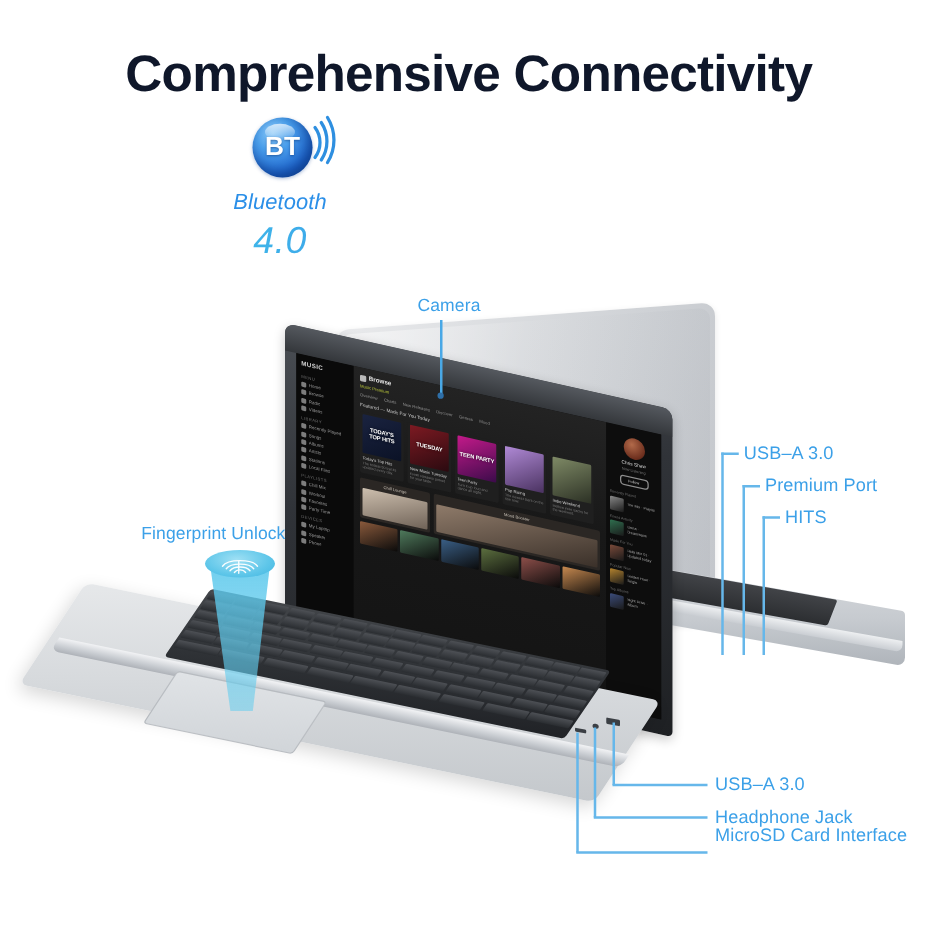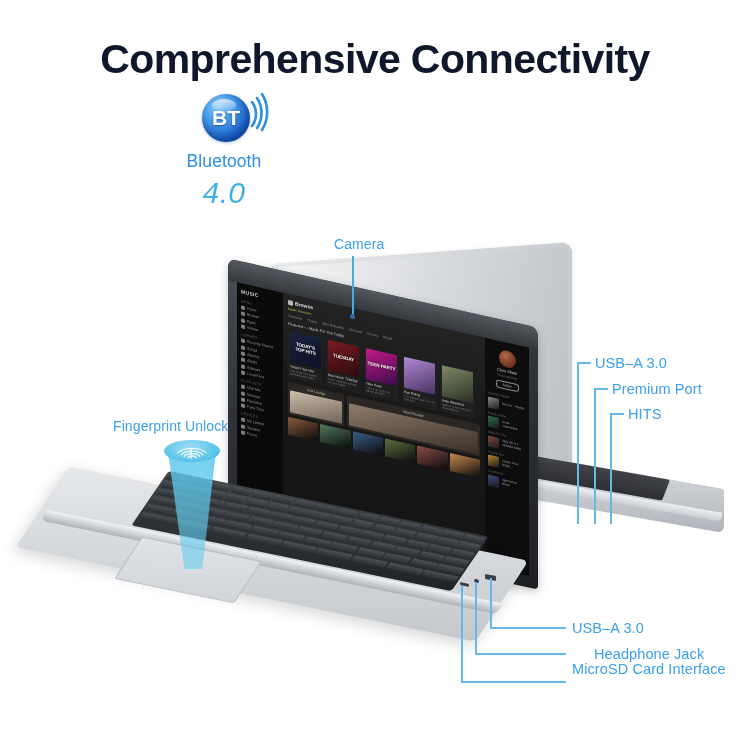--- a/index.html
+++ b/index.html
@@ -40,20 +40,21 @@
     width: 200px;
   }
   .feature.bt  { left: 124px; top: 92px; }
   .feature.wifi{ left: 406px; top: 100px; }
 
   .feature-icon {
     height: 56px;
     position: relative;
   }
   .feature-name {
+    font-style: italic;
     font-size: 17.5px;
     color: #2B8FE8;
     margin-top: 3px;
     letter-spacing: 0.1px;
   }
   .feature-value {
     font-style: italic;
     font-size: 31px;
     margin-top: 4px;
     letter-spacing: 0.4px;
@@ -878,21 +879,21 @@
   <div class="lead v thin" style="left:594px;top:388px;height:136px;"></div>
 
   <div class="callout" style="left:628px;top:406px;">HITS</div>
   <div class="lead h thin" style="left:610px;top:413px;width:14px;"></div>
   <div class="lead v thin" style="left:610px;top:413px;height:111px;"></div>
 
   <div class="callout" style="left:572px;top:620px;">USB–A 3.0</div>
   <div class="lead v thin" style="left:490px;top:578px;height:50px;"></div>
   <div class="lead h thin" style="left:490px;top:627px;width:76px;"></div>
 
-  <div class="callout" style="left:572px;top:646px;margin-left:22px;">Headphone Jack</div>
+  <div class="callout" style="left:572px;top:646px;">Headphone Jack</div>
   <div class="lead v thin" style="left:475px;top:582px;height:72px;"></div>
   <div class="lead h thin" style="left:475px;top:653px;width:91px;"></div>
 
   <div class="callout" style="left:572px;top:661px;">MicroSD Card Interface</div>
   <div class="lead v thin" style="left:461px;top:586px;height:96px;"></div>
   <div class="lead h thin" style="left:461px;top:681px;width:105px;"></div>
 
 </div>
 
 </body></html>

